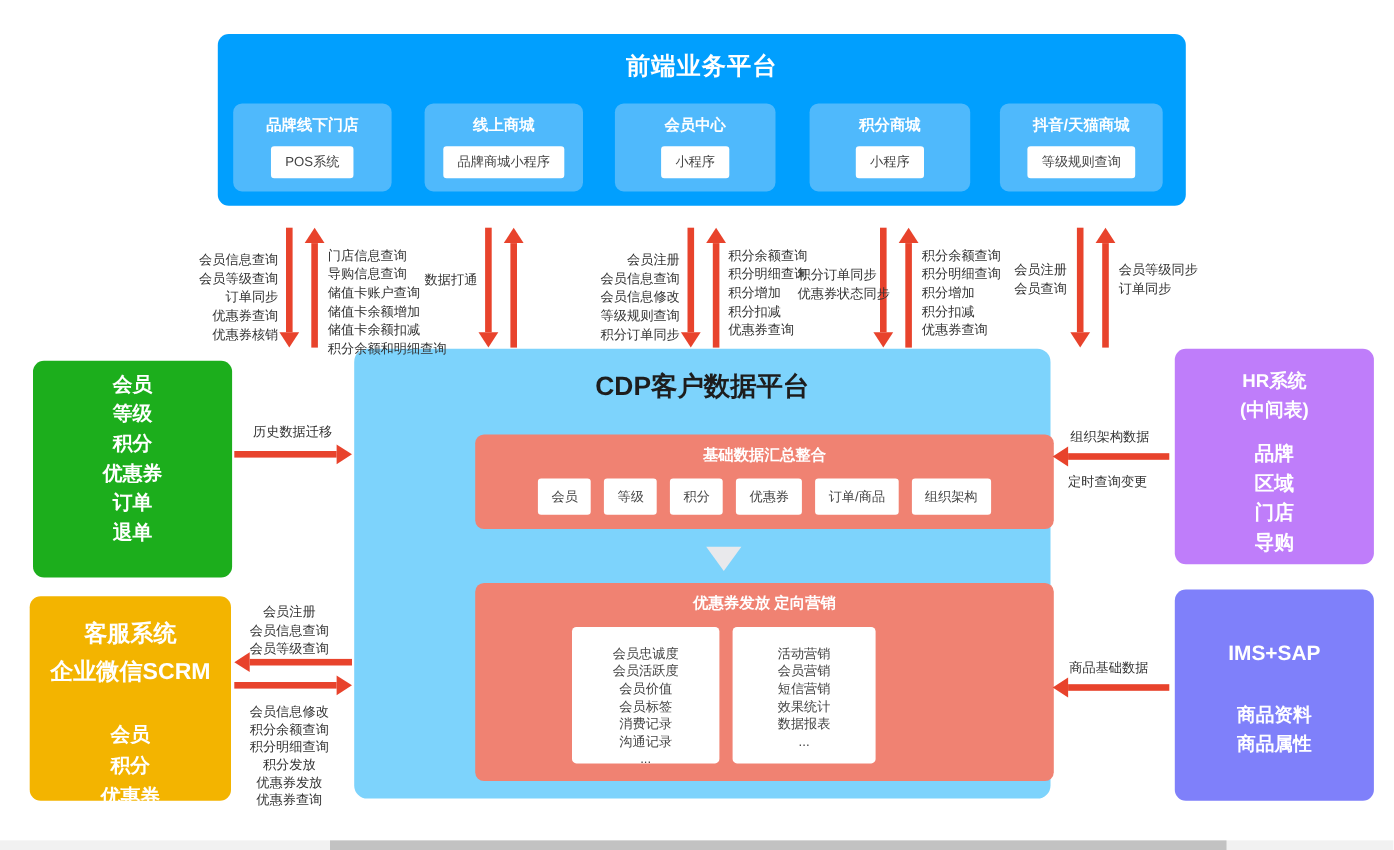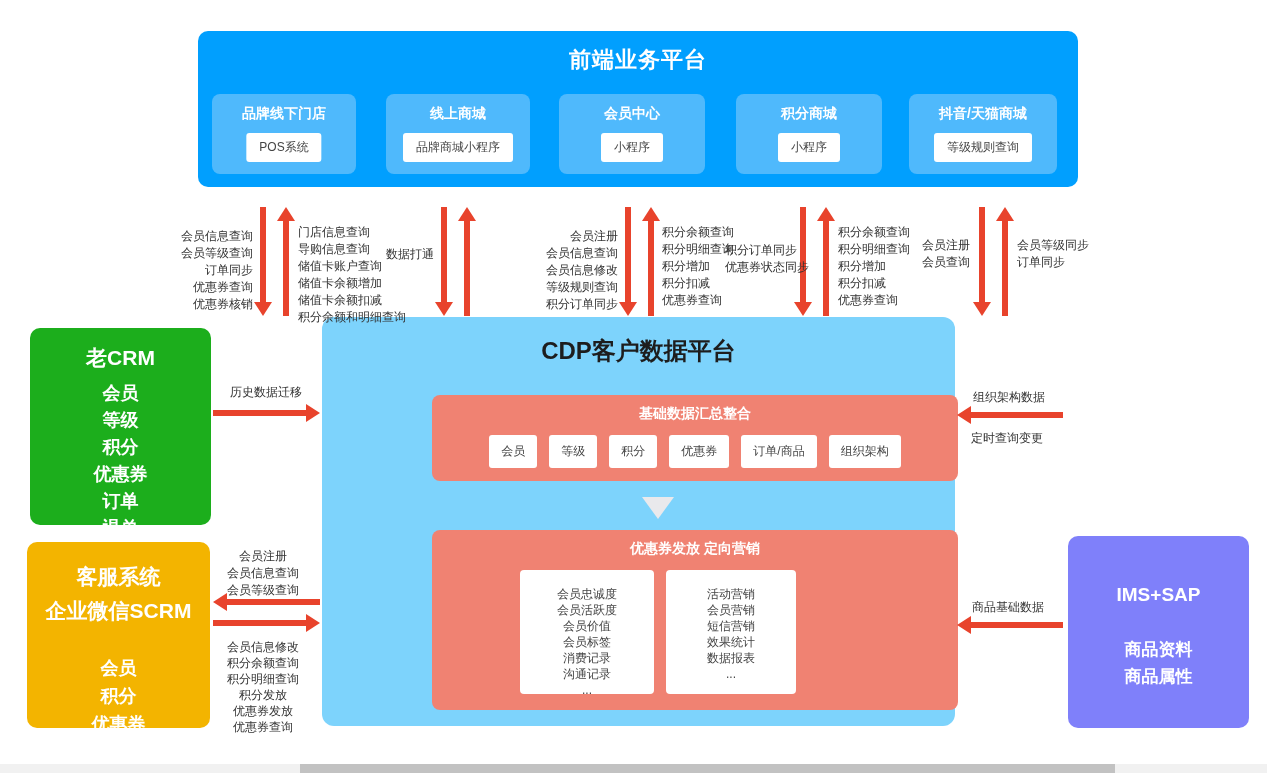--- a/index.html
+++ b/index.html
@@ -118,36 +118,43 @@
 会员营销
 短信营销
 效果统计
 数据报表
 ...</div>
     </div>
   </div>
   <div class="tri"></div>
 
   <div class="sidebox crm">
-    <div class="bx-title">老CRM</div>
     <div class="bx-items">会员
 等级
 积分
 优惠券
 订单
 退单</div>
   </div>
   <div class="sidebox scrm">
     <div class="bx-title">客服系统
 企业微信SCRM</div>
     <div class="bx-items">会员
 积分
 优惠券</div>
   </div>
 
+  <div class="sidebox hr">
+    <div class="bx-title">HR系统
+(中间表)</div>
+    <div class="bx-items">品牌
+区域
+门店
+导购</div>
+  </div>
   <div class="sidebox ims">
     <div class="bx-title">IMS+SAP</div>
     <div class="bx-items">商品资料
 商品属性</div>
   </div>
 
   <div class="av down" style="left:260px;"></div>
   <div class="av up" style="left:283px;"></div>
   <div class="av down" style="left:441px;"></div>
   <div class="av up" style="left:464px;"></div>

